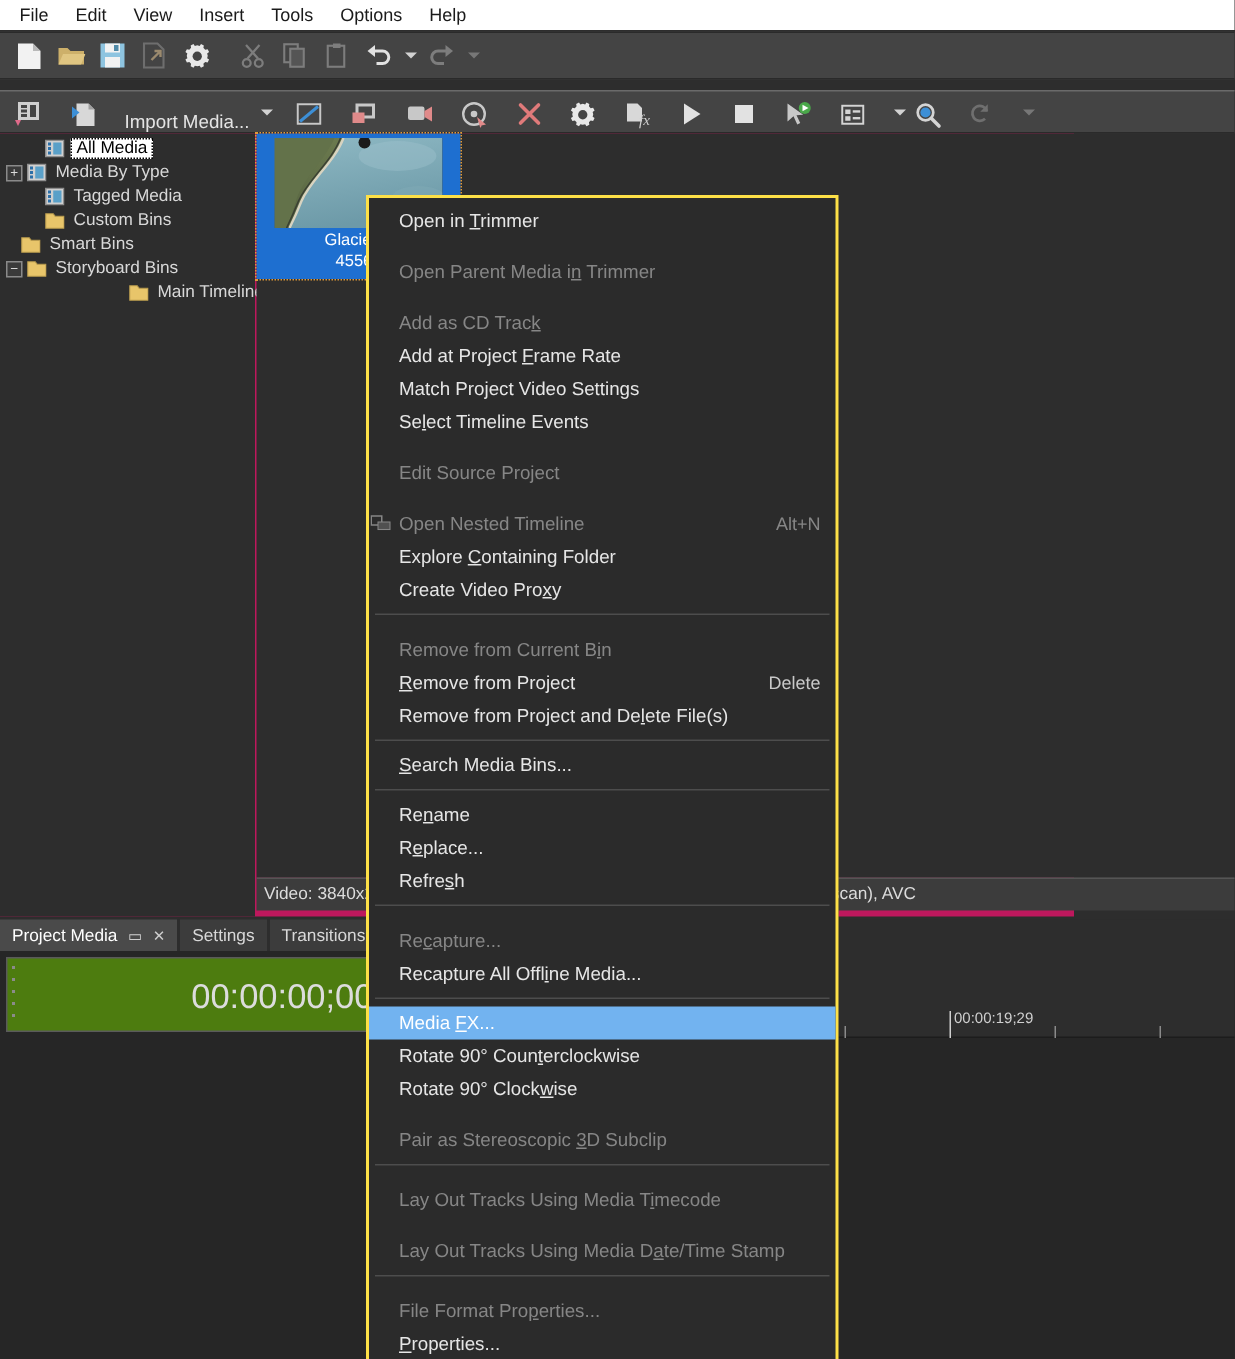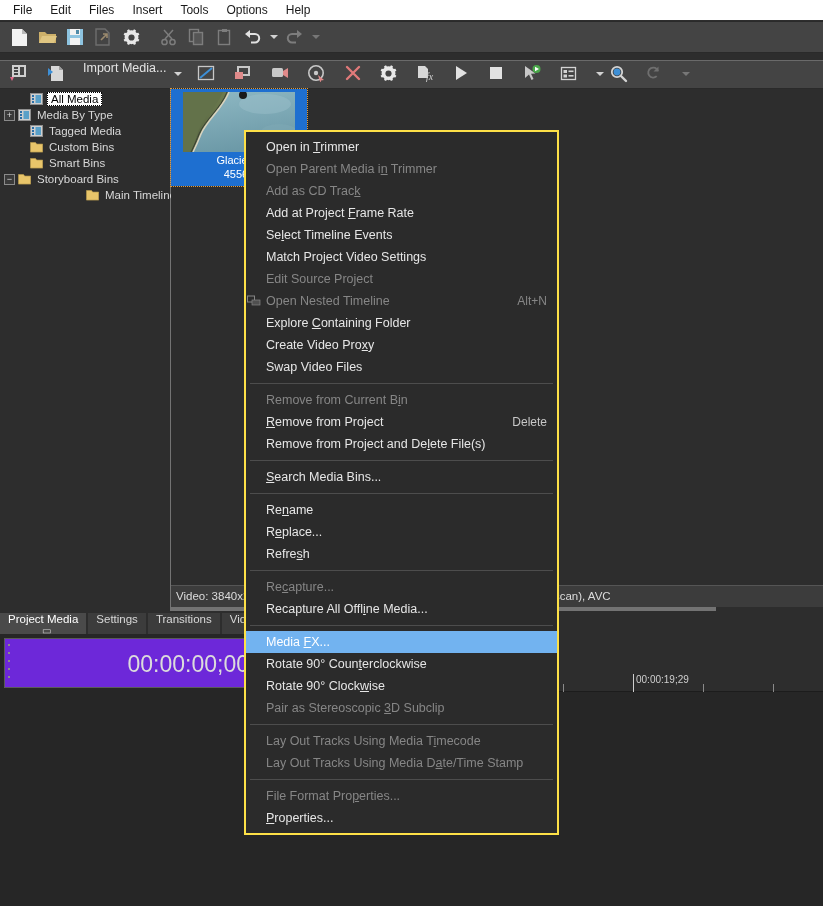--- a/index.html
+++ b/index.html
@@ -40,34 +40,34 @@
   .caret {
     width: 0; height: 0; border-left: 4px solid transparent; border-right: 4px solid transparent;
     border-top: 4px solid #d2d2d2;
   }
   .caret.dim { border-top-color: #777; }
 
   
   .toolbar2 {
     position: absolute; left: 0; top: 60px; width: 823px; height: 29px;
     background: #444444; border-top: 1px solid #6a6a6a; border-bottom: 1px solid #2a2a2a;
-    display: flex; align-items: flex-start; padding-left: 6px;
+    display: flex; align-items: flex-end; padding-left: 6px;
   }
   .tb2-btn {
     height: 24px; display: flex; align-items: center; justify-content: center;
     margin-right: 13px; padding: 0 2px; min-width: 22px;
   }
   .import-label {
     color: #e4e4e4; font-size: 12.5px; padding: 0 5px 0 3px; white-space: nowrap;
   }
 
   
   .workarea {
     position: absolute; left: 0; top: 89px; width: 716px; height: 522px;
-    background: #737373;
+    background: #be185d;
   }
 
   
   .tree {
     position: absolute; left: 0; top: 0; width: 170px; height: 522px;
     background: #2d2d2d; padding-top: 2px;
   }
   .tnode {
     display: flex; align-items: center; height: 16px; font-size: 11.5px;
     color: #d8d8d8; white-space: nowrap; padding-left: 2px;
@@ -109,33 +109,32 @@
 
   
   .tabstrip {
     position: absolute; left: 0; top: 613px; width: 823px; height: 21px;
     background: #2d2d2d; display: flex; align-items: flex-start;
   }
   .tab {
     height: 21px; background: #3c3c3c; color: #d8d8d8; font-size: 11.5px;
     display: flex; align-items: center; padding: 0 8px; margin-right: 2px;
     white-space: nowrap;
-    flex-direction: column;
   }
   .tab.active { background: #4a4a4a; color: #ffffff; }
   .tab .tbtn { margin-left: 7px; font-size: 10px; color: #cfcfcf; }
 
   
   .timeline {
     position: absolute; left: 0; top: 634px; width: 823px; height: 272px;
     background: #262626;
   }
   .tl-head {
     position: absolute; left: 4px; top: 4px; width: 252px; height: 50px;
-    background: #6d28d9; border: 1px solid #5a5a5a;
+    background: #4d7c0f; border: 1px solid #5a5a5a;
   }
   .tl-dots {
     position: absolute; left: 3px; top: 5px; width: 4px; height: 40px;
   }
   .tl-dots i {
     display: block; width: 2px; height: 2px; background: #8b8b8b; margin-bottom: 6px;
   }
   .tl-timecode {
     position: absolute; right: 6px; top: 12px;
     color: #dcdcdc; font-size: 23px; letter-spacing: 0px;
@@ -159,39 +158,39 @@
   .ctxmenu {
     position: absolute; left: 244px; top: 130px; width: 315px;
     background: #2b2b2b; border: 2px solid #fde047;
     padding: 4px 0 4px 0; z-index: 50;
   }
   .ctxitem {
     position: relative; height: 22px; display: flex; align-items: center;
     padding-left: 20px; padding-right: 10px;
     font-size: 12.5px; color: #e6e6e6; white-space: nowrap;
   }
-  .ctxitem.disabled { color: #868686; }
+  .ctxitem.disabled { color: #868686; margin-top: 12px; }
   .ctxitem.sel { background: #72b3f0; color: #ffffff; }
   .ctxitem .accel {
     margin-left: auto; font-size: 12px; color: #c8c8c8; padding-left: 24px;
   }
   .ctxitem.disabled .accel { color: #868686; }
   .ctxsep { height: 1px; background: #4d4d4d; margin: 5px 4px 5px 4px; }
   .ctxitem u { text-decoration: underline; text-underline-offset: 1px; }
   .nest-ico {
     position: absolute; left: 1px; top: 5px; width: 14px; height: 12px; opacity: .55;
   }
 </style>
 </head>
 <body>
 
 <div class="menubar">
   <div class="mi">File</div>
   <div class="mi">Edit</div>
-  <div class="mi">Files</div>
+  <div class="mi">View</div>
   <div class="mi">Insert</div>
   <div class="mi">Tools</div>
   <div class="mi">Options</div>
   <div class="mi">Help</div>
 </div>
 
 <div class="toolbar1">
   <div class="tb-btn">
     <svg width="17" height="19" viewBox="0 0 17 19">
       <path d="M1 1 h10 l5 5 v12 h-15 z" fill="#f2f2f2"></path>
@@ -413,21 +412,21 @@
           </svg></span>
         <span class="lbl">Tagged Media</span>
       </div>
       <div class="tnode" style="padding-left: 16px;">
         <div class="expander blank"></div>
         <span><svg width="13" height="12" viewBox="0 0 13 12" style="margin-right:4px;vertical-align:-2px">
             <path d="M0.5 1.5 h5 l1.2 1.6 h6.0 v8 h-12.2 z" fill="#e8c56a" stroke="#b89b4e" stroke-width=".7"></path>
           </svg></span>
         <span class="lbl">Custom Bins</span>
       </div>
-      <div class="tnode" style="padding-left: 16px;">
+      <div class="tnode" style="padding-left: 0;">
         <div class="expander blank"></div>
         <span><svg width="13" height="12" viewBox="0 0 13 12" style="margin-right:4px;vertical-align:-2px">
             <path d="M0.5 1.5 h5 l1.2 1.6 h6.0 v8 h-12.2 z" fill="#e8c56a" stroke="#b89b4e" stroke-width=".7"></path>
           </svg></span>
         <span class="lbl">Smart Bins</span>
       </div>
       <div class="tnode" style="padding-left: 4px;">
         <div class="expander">−</div>
         <span><svg width="13" height="12" viewBox="0 0 13 12" style="margin-right:4px;vertical-align:-2px">
             <path d="M0.5 1.5 h5 l1.2 1.6 h6.0 v8 h-12.2 z" fill="#e8c56a" stroke="#b89b4e" stroke-width=".7"></path>
@@ -530,45 +529,42 @@
     <div class="ctxitem disabled">
       <span>Open Parent Media i<u>n</u> Trimmer</span>
     </div>
     <div class="ctxitem disabled">
       <span>Add as CD Trac<u>k</u></span>
     </div>
     <div class="ctxitem">
       <span>Add at Project <u>F</u>rame Rate</span>
     </div>
     <div class="ctxitem">
+      <span>Match Pro<u>j</u>ect Video Settings</span>
+    </div>
+    <div class="ctxitem">
       <span>Se<u>l</u>ect Timeline Events</span>
-    </div>
-    <div class="ctxitem">
-      <span>Match Pro<u>j</u>ect Video Settings</span>
     </div>
     <div class="ctxitem disabled">
       <span>Edit Source Project</span>
     </div>
     <div class="ctxitem disabled">
       <span class="nest-ico"><svg width="14" height="12" viewBox="0 0 14 12">
           <rect x="0.5" y="1" width="7" height="6" fill="none" stroke="#cfcfcf"></rect>
           <rect x="5" y="5" width="8" height="5" fill="#6f6f6f" stroke="#cfcfcf" stroke-width=".7"></rect>
         </svg></span>
       <span>Open Nested Timeline</span>
       <span class="accel">Alt+N</span>
     </div>
     <div class="ctxitem">
       <span>Explore <u>C</u>ontaining Folder</span>
     </div>
     <div class="ctxitem">
       <span>Create Video Pro<u>x</u>y</span>
     </div>
-    <div class="ctxitem">
-      <span>Swap Video Files</span>
-    </div>
     <div class="ctxsep"></div>
     <div class="ctxitem disabled">
       <span>Remove from Current B<u>i</u>n</span>
     </div>
     <div class="ctxitem">
       <span><u>R</u>emove from Project</span>
       <span class="accel">Delete</span>
     </div>
     <div class="ctxitem">
       <span>Remove from Project and De<u>l</u>ete File(s)</span>

